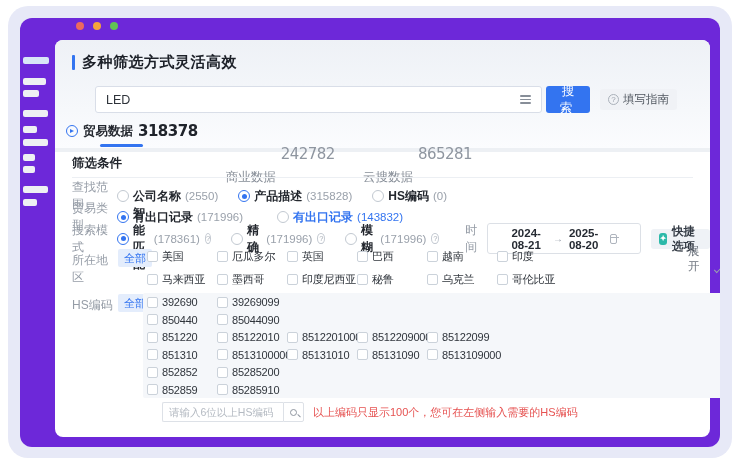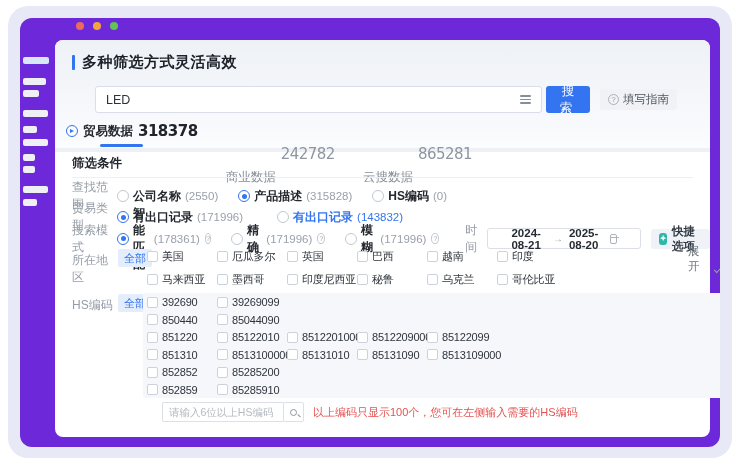--- a/index.html
+++ b/index.html
@@ -81,21 +81,21 @@
   .radio.sel { border-color:#3374f0; }
   .radio.sel::after { content:""; position:absolute; left:2.5px; top:2.5px; width:5px; height:5px;
            border-radius:50%; background:#3374f0; }
   .ot { font-size:12px; font-weight:700; color:#23272e; }
   .oc { font-size:11.5px; color:#9aa1ab; }
   .ropt.bluetext .ot, .ropt.bluetext .oc { color:#3374f0; }
   .info { width:11px; height:11px; border:1px solid #c3c9d1; border-radius:50%;
           color:#a7adb6; font-size:7.5px; line-height:9.5px; text-align:center; margin-left:1px; }
 
   .time-label { font-size:12px; color:#959ca6; margin:0 6px 0 6px; }
-  .datebox { height:21px; border:1px solid #dce0e6; border-radius:3px; background:#fff;
+  .datebox { height:31px; border:1px solid #dce0e6; border-radius:3px; background:#fff;
           display:flex; align-items:center; gap:6px; padding:0 23px;
           font-size:11.5px; font-weight:700; color:#262b33; }
   .datebox .arrow { color:#9aa1ab; font-weight:400; font-size:10px; }
   .cal { width:10px; height:10px; border:1.2px solid #aeb4bd; border-radius:2px; position:relative; }
   .cal::after { content:""; position:absolute; left:0; top:2px; width:7.6px; height:1.2px; background:#aeb4bd; }
   .quick-chip { height:20px; background:#eff2f6; border-radius:3px; display:flex;
           align-items:center; gap:5px; padding:0 8px; margin-left:10px;
           font-size:11.5px; font-weight:700; color:#333a44; cursor:pointer; }
   .quick-icon { width:12px; height:12px; background:#2cb9a9; border-radius:3px; color:#fff;
           font-size:8px; line-height:12px; text-align:center; }

